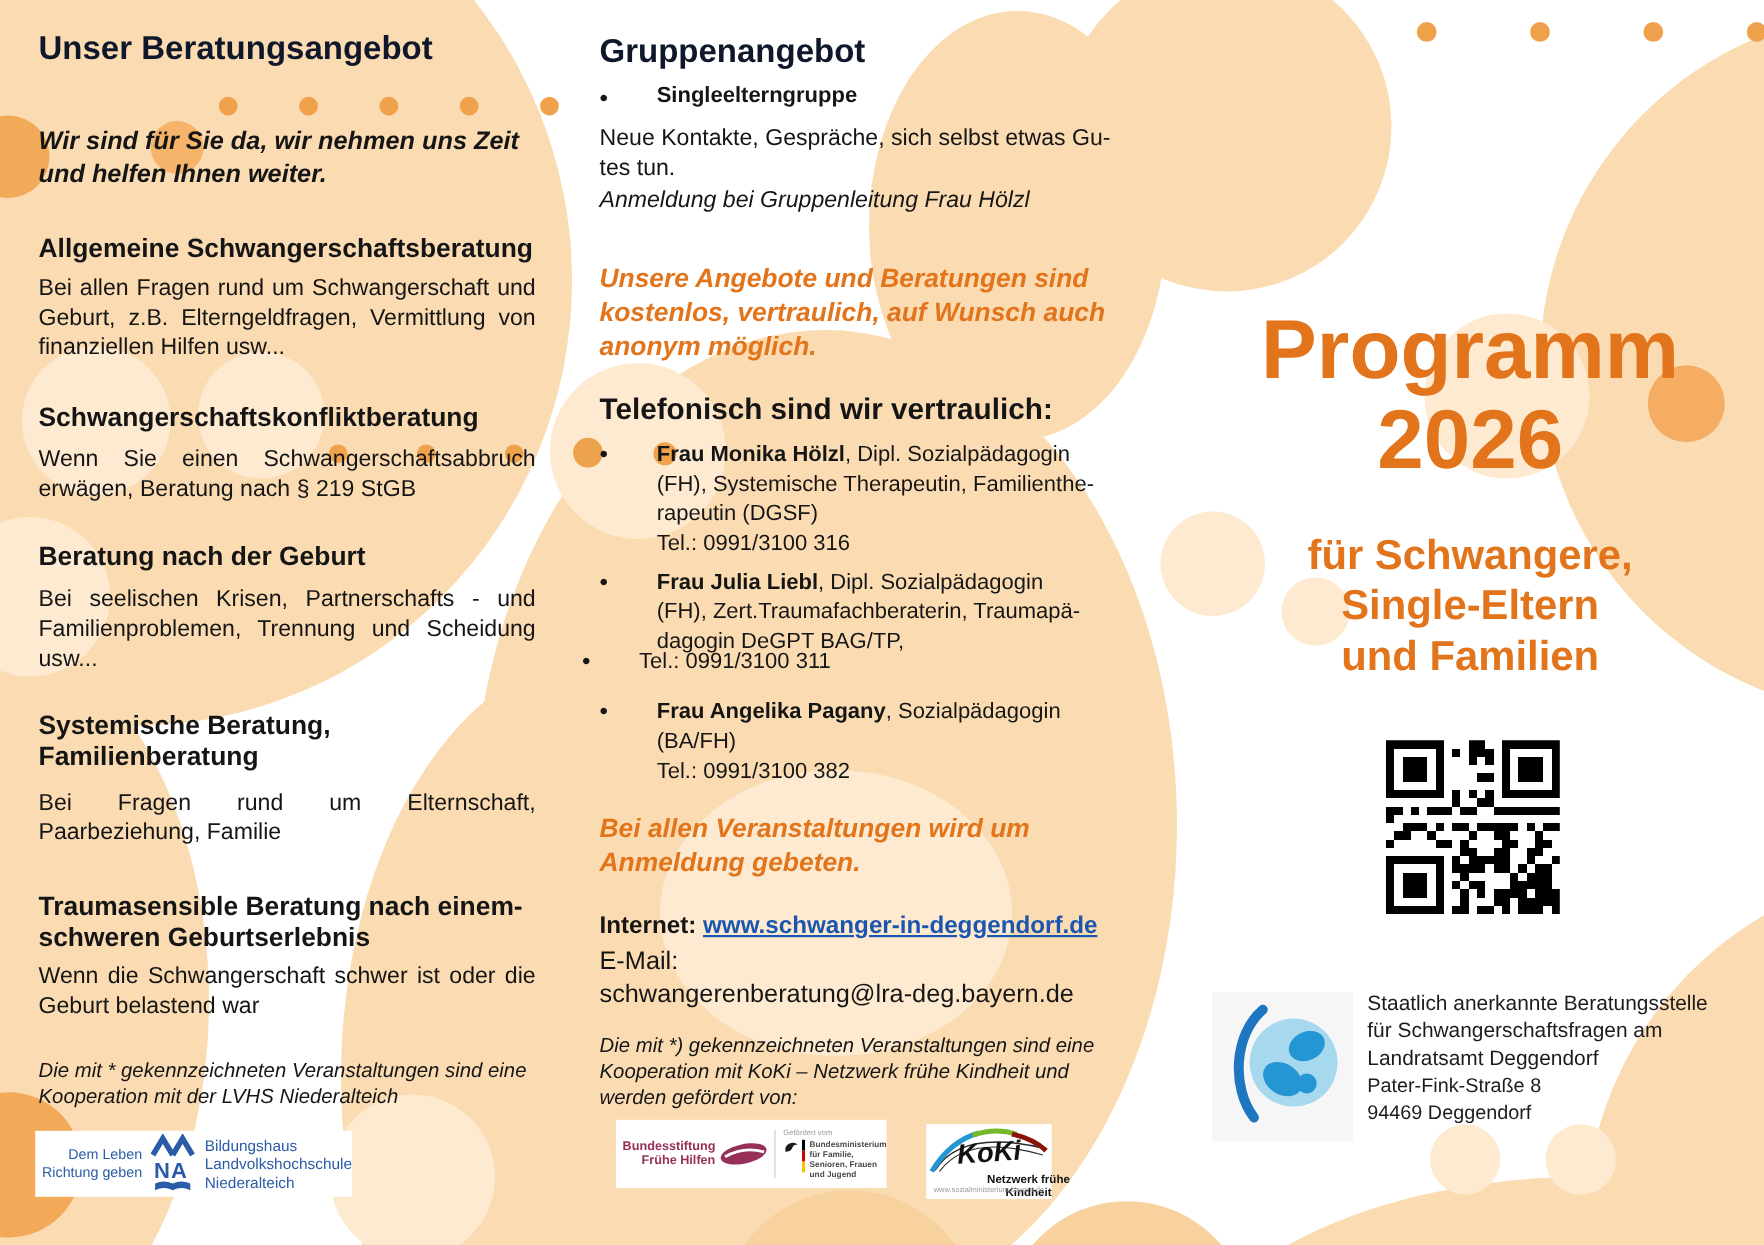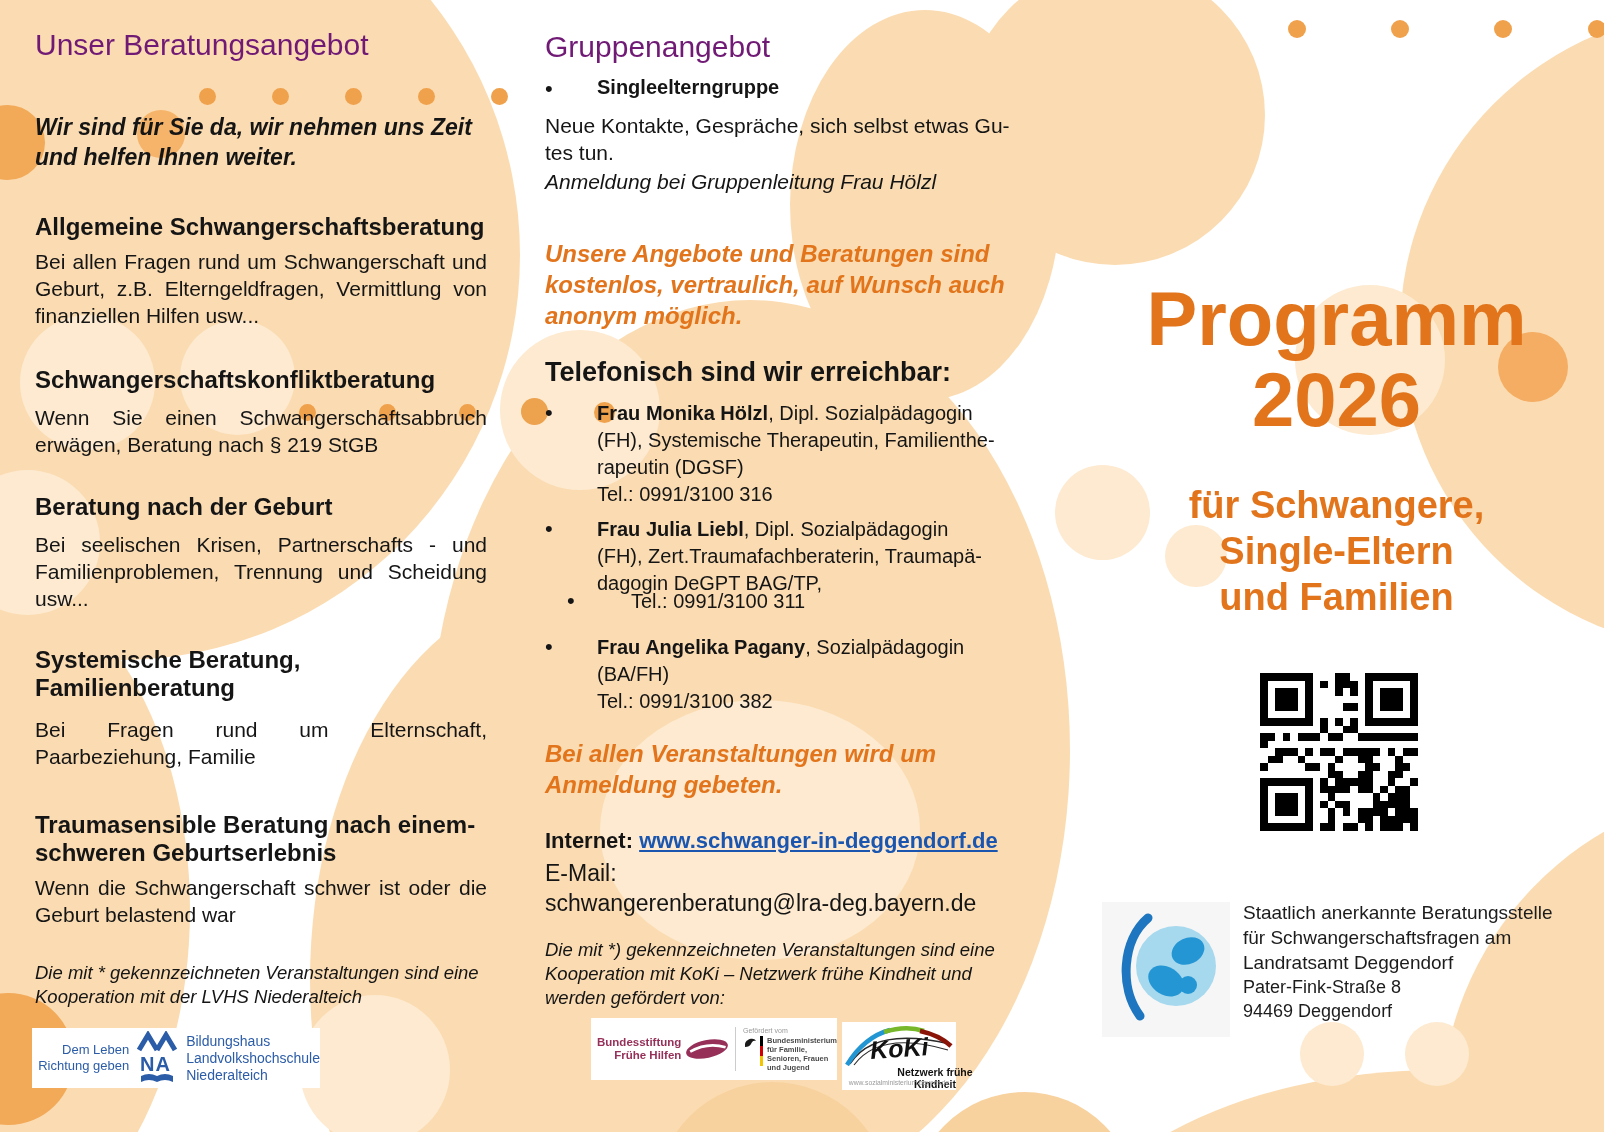--- a/index.html
+++ b/index.html
@@ -5,21 +5,21 @@
   html,body{margin:0;padding:0;background:#e8e8e8;}
   #page{position:relative;width:1604px;height:1132px;background:#ffffff;overflow:hidden;
         font-family:"Liberation Sans", sans-serif;color:#151515;}
   .abs{position:absolute;}
   .pre{white-space:pre-line;}
   .orange{color:#e2751c;}
   .b{font-weight:bold;}
   .i{font-style:italic;}
   .just{text-align:justify;}
   .center{text-align:center;}
-  .panel-h{font-size:30px;font-weight:normal;color:#701a75;}
+  .panel-h{font-size:30px;font-weight:bold;color:#0f172a;}
   .sec-h{font-size:24px;font-weight:bold;line-height:28px;}
   .body-l{font-size:21px;line-height:27px;}
   .body-m{font-size:21px;line-height:27px;}
   .note{font-size:18.5px;line-height:24px;font-style:italic;}
   .hl{font-size:24px;line-height:31px;font-weight:bold;font-style:italic;color:#e2751c;}
   .bullet-row{display:flex;}
   .bullet-row .bl{width:52px;flex:none;}
   .bullet-row .bl::before{content:"•";font-size:22px;}
   .link{color:#1a56b0;text-decoration:underline;cursor:pointer;}
   .whitebox{background:#ffffff;}
@@ -122,41 +122,41 @@
   <div class="abs bullet-row" style="left:545px;top:76px;width:480px;">
     <span class="bl"></span>
     <span class="b" style="font-size:20px;">Singleelterngruppe</span>
   </div>
   <div class="abs body-m" style="left:545px;top:168px;width:500px;font-style:italic;">Anmeldung bei Gruppenleitung Frau Hölzl</div>
 
   <div class="abs hl pre" style="left:545px;top:238px;width:480px;">Unsere Angebote und Beratungen sind
 kostenlos, vertraulich, auf Wunsch auch
 anonym möglich.</div>
 
-  <div class="abs b" style="left:545px;top:357px;width:480px;font-size:27px;">Telefonisch sind wir erreichbar:</div>
+  <div class="abs b" style="left:545px;top:357px;width:480px;font-size:27px;">Telefonisch sind wir vertraulich:</div>
 
   <div class="abs bullet-row" style="left:545px;top:400px;width:480px;">
     <span class="bl"></span>
     <span style="font-size:20px;line-height:27px;width:415px;">
       <span class="b">Frau Monika Hölzl</span><span>, Dipl. Sozialpädagogin</span>
       <span class="pre" style="display:block;">(FH), Systemische Therapeutin, Familienthe-
 rapeutin (DGSF)
 Tel.: 0991/3100 316</span>
     </span>
   </div>
 
   <div class="abs bullet-row" style="left:545px;top:516px;width:480px;">
     <span class="bl"></span>
     <span style="font-size:20px;line-height:27px;width:415px;">
       <span class="b">Frau Julia Liebl</span><span>, Dipl. Sozialpädagogin</span>
       <span class="pre" style="display:block;">(FH), Zert.Traumafachberaterin, Traumapä-
 dagogin DeGPT BAG/TP,</span>
     </span>
   </div>
-  <div class="abs bullet-row" style="left:567px;top:588px;width:480px;gap:12px;">
+  <div class="abs bullet-row" style="left:529px;top:588px;width:480px;">
     <span class="bl"></span>
     <span style="font-size:20px;line-height:27px;">Tel.: 0991/3100 311</span>
   </div>
 
   <div class="abs bullet-row" style="left:545px;top:634px;width:480px;">
     <span class="bl"></span>
     <span style="font-size:20px;line-height:27px;width:415px;">
       <span class="b">Frau Angelika Pagany</span><span>, Sozialpädagogin</span>
       <span class="pre" style="display:block;">(BA/FH)
 Tel.: 0991/3100 382</span>
@@ -169,21 +169,21 @@
   <div class="abs" style="left:545px;top:828px;width:490px;font-size:22px;font-weight:bold;">
     <span>Internet: </span><a class="link">www.schwanger-in-deggendorf.de</a>
   </div>
   <div class="abs" style="left:545px;top:860px;width:490px;font-size:23px;">E-Mail:</div>
   <div class="abs" style="left:545px;top:890px;width:490px;font-size:23px;">schwangerenberatung@lra-deg.bayern.de</div>
 
   <div class="abs note pre" style="left:545px;top:938px;width:480px;">Die mit *) gekennzeichneten Veranstaltungen sind eine
 Kooperation mit KoKi – Netzwerk frühe Kindheit und
 werden gefördert von:</div>
 
-  <div class="abs whitebox" style="left:560px;top:1018px;width:246px;height:62px;display:flex;align-items:center;margin-left:31px;">
+  <div class="abs whitebox" style="left:560px;top:1018px;width:246px;height:62px;display:flex;align-items:center;">
     <div class="pre b" style="width:86px;text-align:right;font-size:11.5px;line-height:13px;color:#963059;margin-left:6px;">Bundesstiftung
 Frühe Hilfen</div>
     <div style="margin-left:3px;">
       <svg width="46" height="24" viewBox="0 0 52 26">
         <ellipse cx="26" cy="13" rx="24" ry="10" fill="#963059" transform="rotate(-12 26 13)"></ellipse>
         <path d="M7,16 Q26,5 47,11" stroke="#ffffff" stroke-width="3" fill="none"></path>
       </svg>
     </div>
     <div style="width:1px;height:44px;background:#cccccc;margin:0 7px 0 5px;"></div>
     <div>

